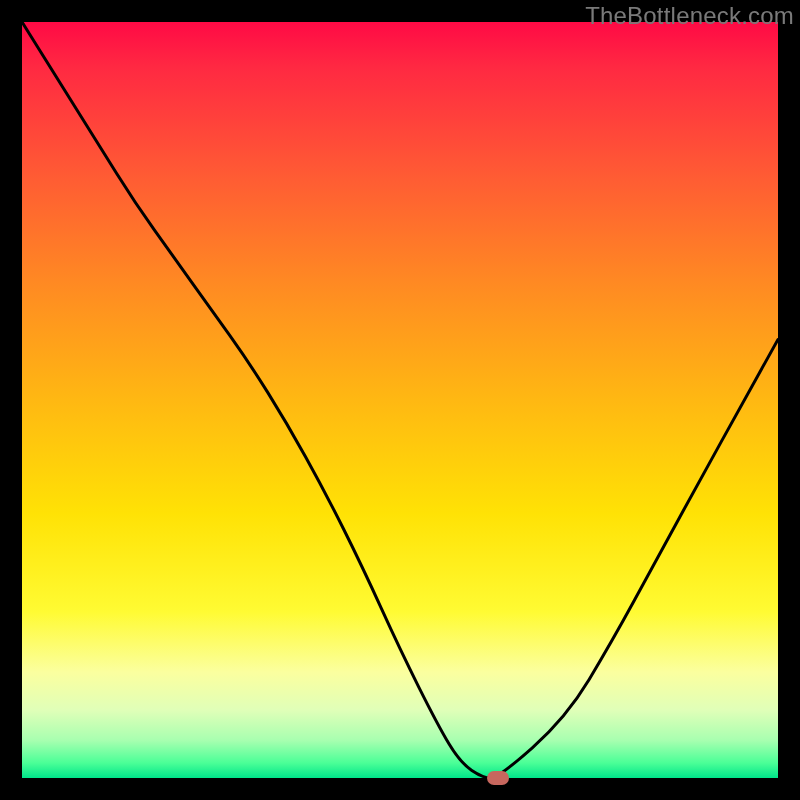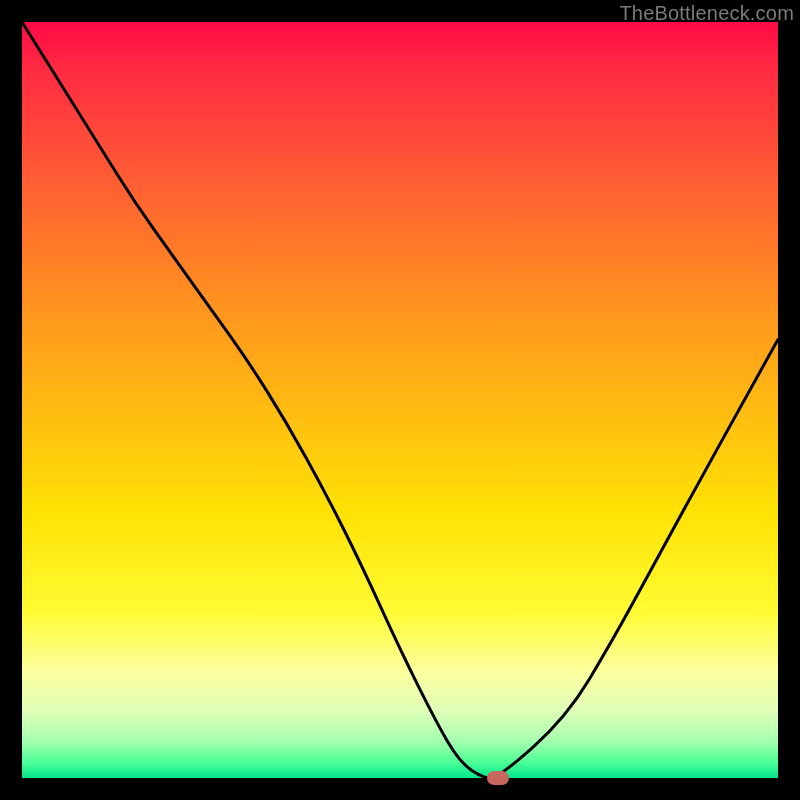--- a/index.html
+++ b/index.html
@@ -37,21 +37,21 @@
       #a8ffb0 95%,
       #4bff97 98%,
       #00e58a 100%
     );
   }
   .watermark {
     position: absolute;
     top: 2px;
     right: 6px;
     color: #7a7a7a;
-    font-size: 20px;
+    font-size: 24px;
     letter-spacing: 0.2px;
     z-index: 5;
   }
   svg.curve {
     position: absolute;
     left: 22px;
     top: 22px;
     width: 756px;
     height: 756px;
     z-index: 3;

